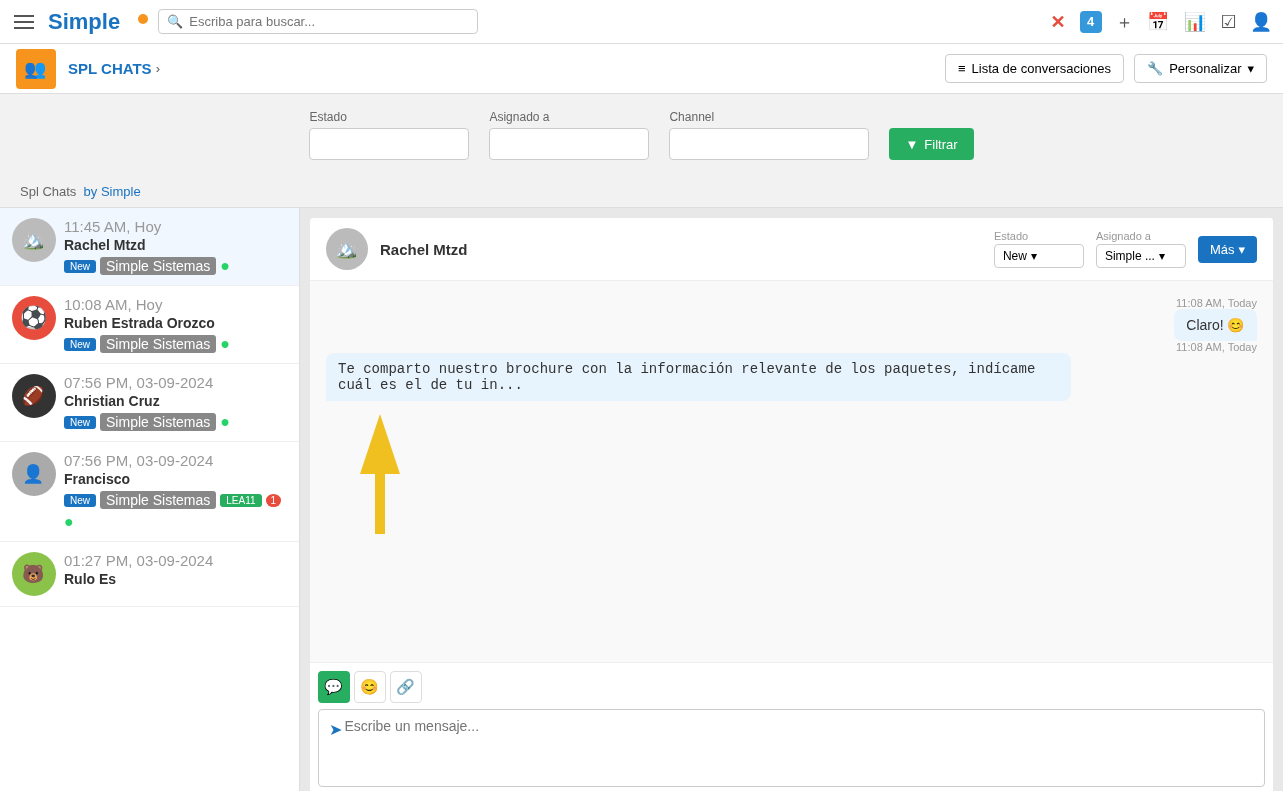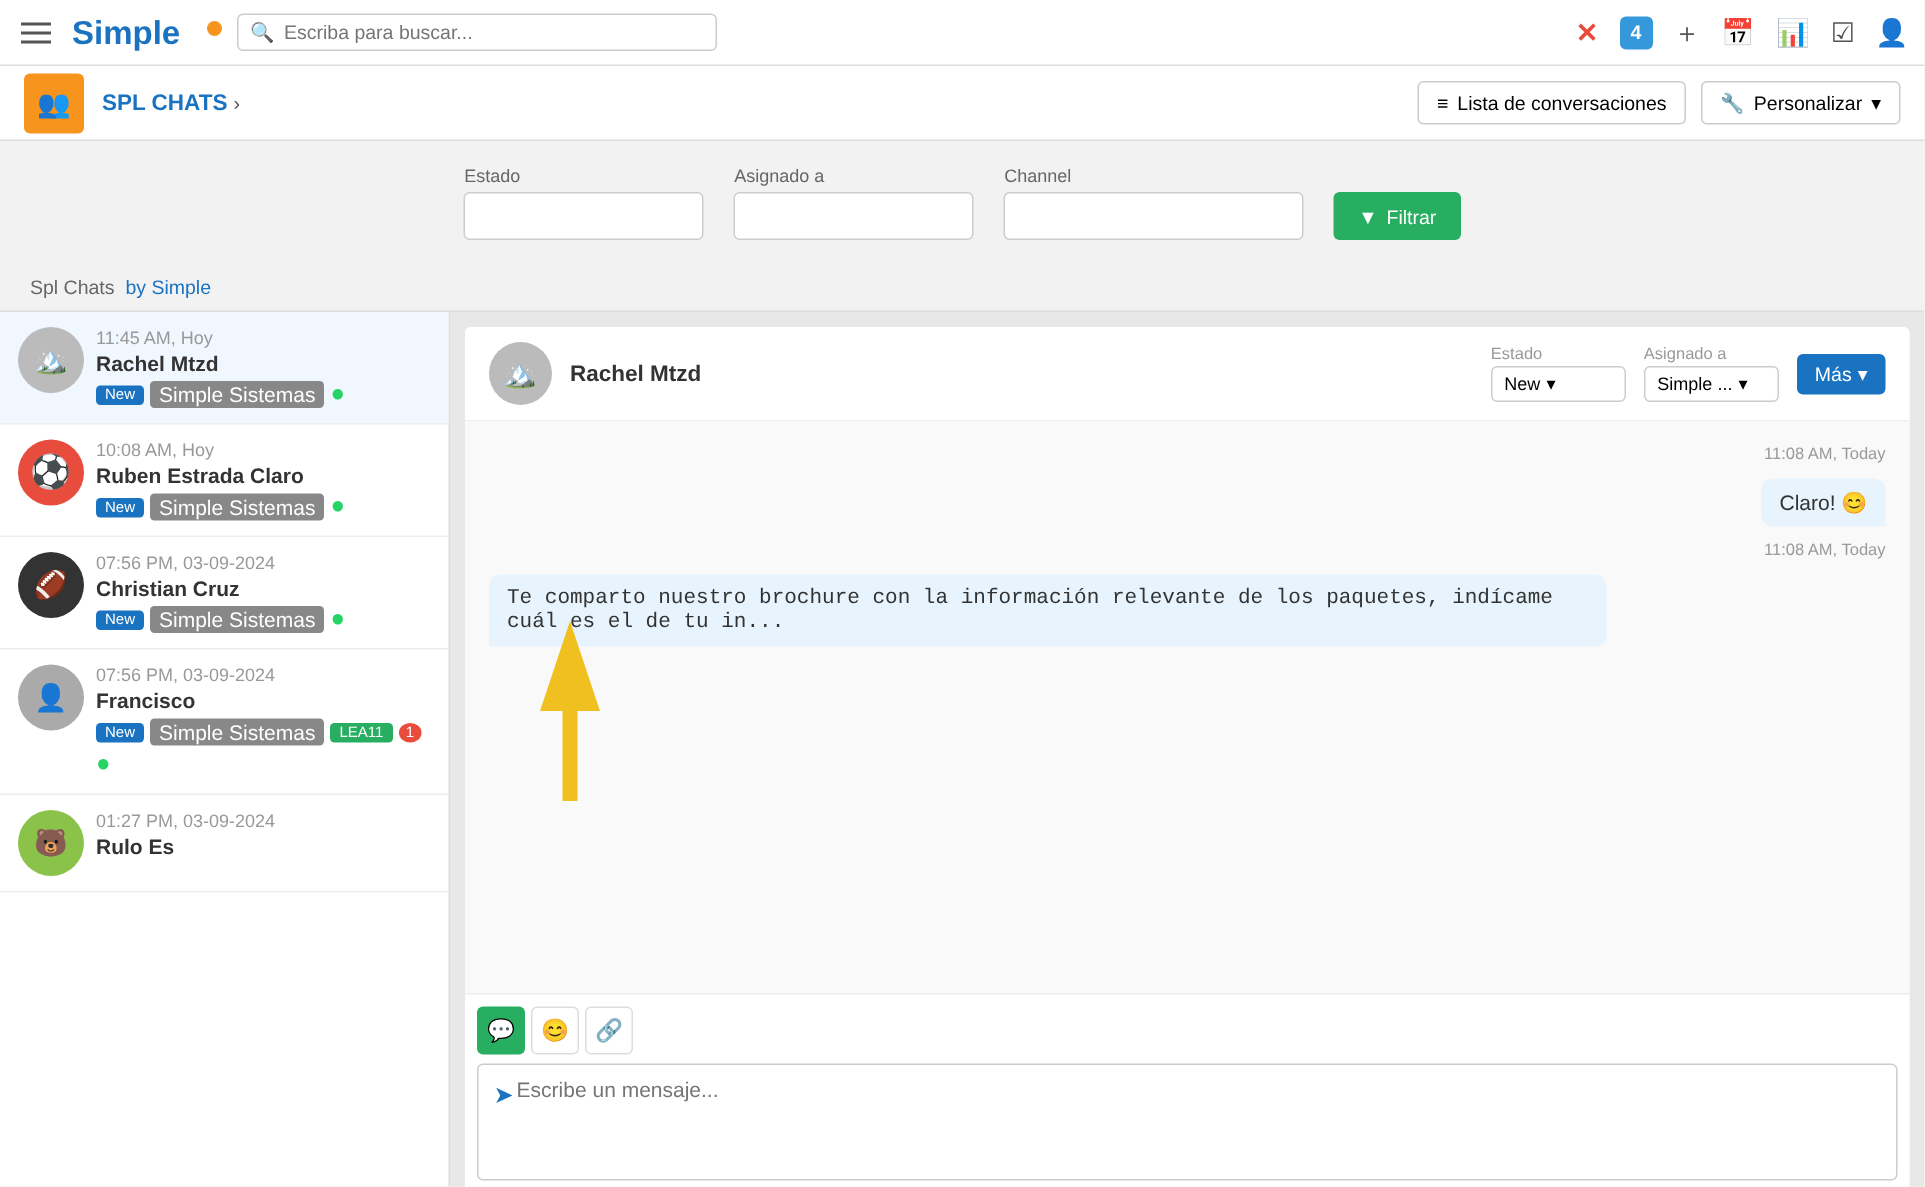--- a/index.html
+++ b/index.html
@@ -101,21 +101,21 @@
       display: flex; flex-direction: column; gap: 4px;
     }
     .chat-item:first-child { background: #f0f7ff; }
     .chat-item-header { display: flex; align-items: flex-start; gap: 8px; }
     .chat-avatar {
       width: 44px; height: 44px; border-radius: 50%; overflow: hidden;
       flex-shrink: 0; background: #bbb;
       display: flex; align-items: center; justify-content: center; font-size: 18px;
     }
     .chat-info { flex: 1; }
-    .chat-time { font-size: 12px; color: #999; margin-bottom: 2px; }
+    .chat-time { font-size: 15px; color: #999; margin-bottom: 2px; }
     .chat-name { font-size: 14px; font-weight: bold; color: #333; }
     .chat-tags { display: flex; gap: 4px; align-items: center; flex-wrap: wrap; margin-top: 4px; }
     .tag-new { background: #1a73c1; color: #fff; font-size: 10px; padding: 1px 6px; border-radius: 3px; }
     .tag-sistema { background: #888; color: #fff; font-size: 14px; padding: 1px 6px; border-radius: 3px; }
     .tag-lea { background: #27ae60; color: #fff; font-size: 10px; padding: 1px 6px; border-radius: 3px; }
     .tag-count { background: #e74c3c; color: #fff; font-size: 10px; padding: 1px 5px; border-radius: 50%; }
     .whatsapp-icon { color: #25d366; font-size: 16px; }
 
     
     .chat-panel {
@@ -143,21 +143,21 @@
     }
     .btn-mas {
       background: #1a73c1; color: #fff; border: none;
       padding: 6px 12px; border-radius: 4px; font-size: 13px;
       cursor: pointer; display: flex; align-items: flex-end; gap: 4px;
     }
 
     
     .messages-area {
       flex: 1; overflow-y: auto; padding: 16px; background: #f9f9f9;
-      display: flex; flex-direction: column; gap: 10px; position: relative;
+      display: flex; flex-direction: column; position: relative;
     }
     .msg-time { text-align: right; font-size: 11px; color: #999; }
     .msg-bubble-right {
       align-self: flex-end; background: #e8f4fd;
       padding: 8px 12px; border-radius: 8px 8px 0 8px;
       max-width: 70%; font-size: 14px; color: #333;
     }
     .msg-time-left { text-align: right; font-size: 11px; color: #999; }
     .msg-bubble-left {
       align-self: flex-start; background: #e8f4fd;
@@ -300,21 +300,21 @@
           </div>
         </div>
       </div>
     </div>
 
     <div class="chat-item">
       <div class="chat-item-header">
         <div class="chat-avatar" style="background:#e74c3c; font-size:22px;">⚽</div>
         <div class="chat-info">
           <div class="chat-time">10:08 AM, Hoy</div>
-          <div class="chat-name">Ruben Estrada Claro</div>
+          <div class="chat-name">Ruben Estrada Orozco</div>
           <div class="chat-tags">
             <span class="tag-new">New</span>
             <span class="tag-sistema">Simple Sistemas</span>
             <span class="whatsapp-icon">●</span>
           </div>
         </div>
       </div>
     </div>
 
     <div class="chat-item">

